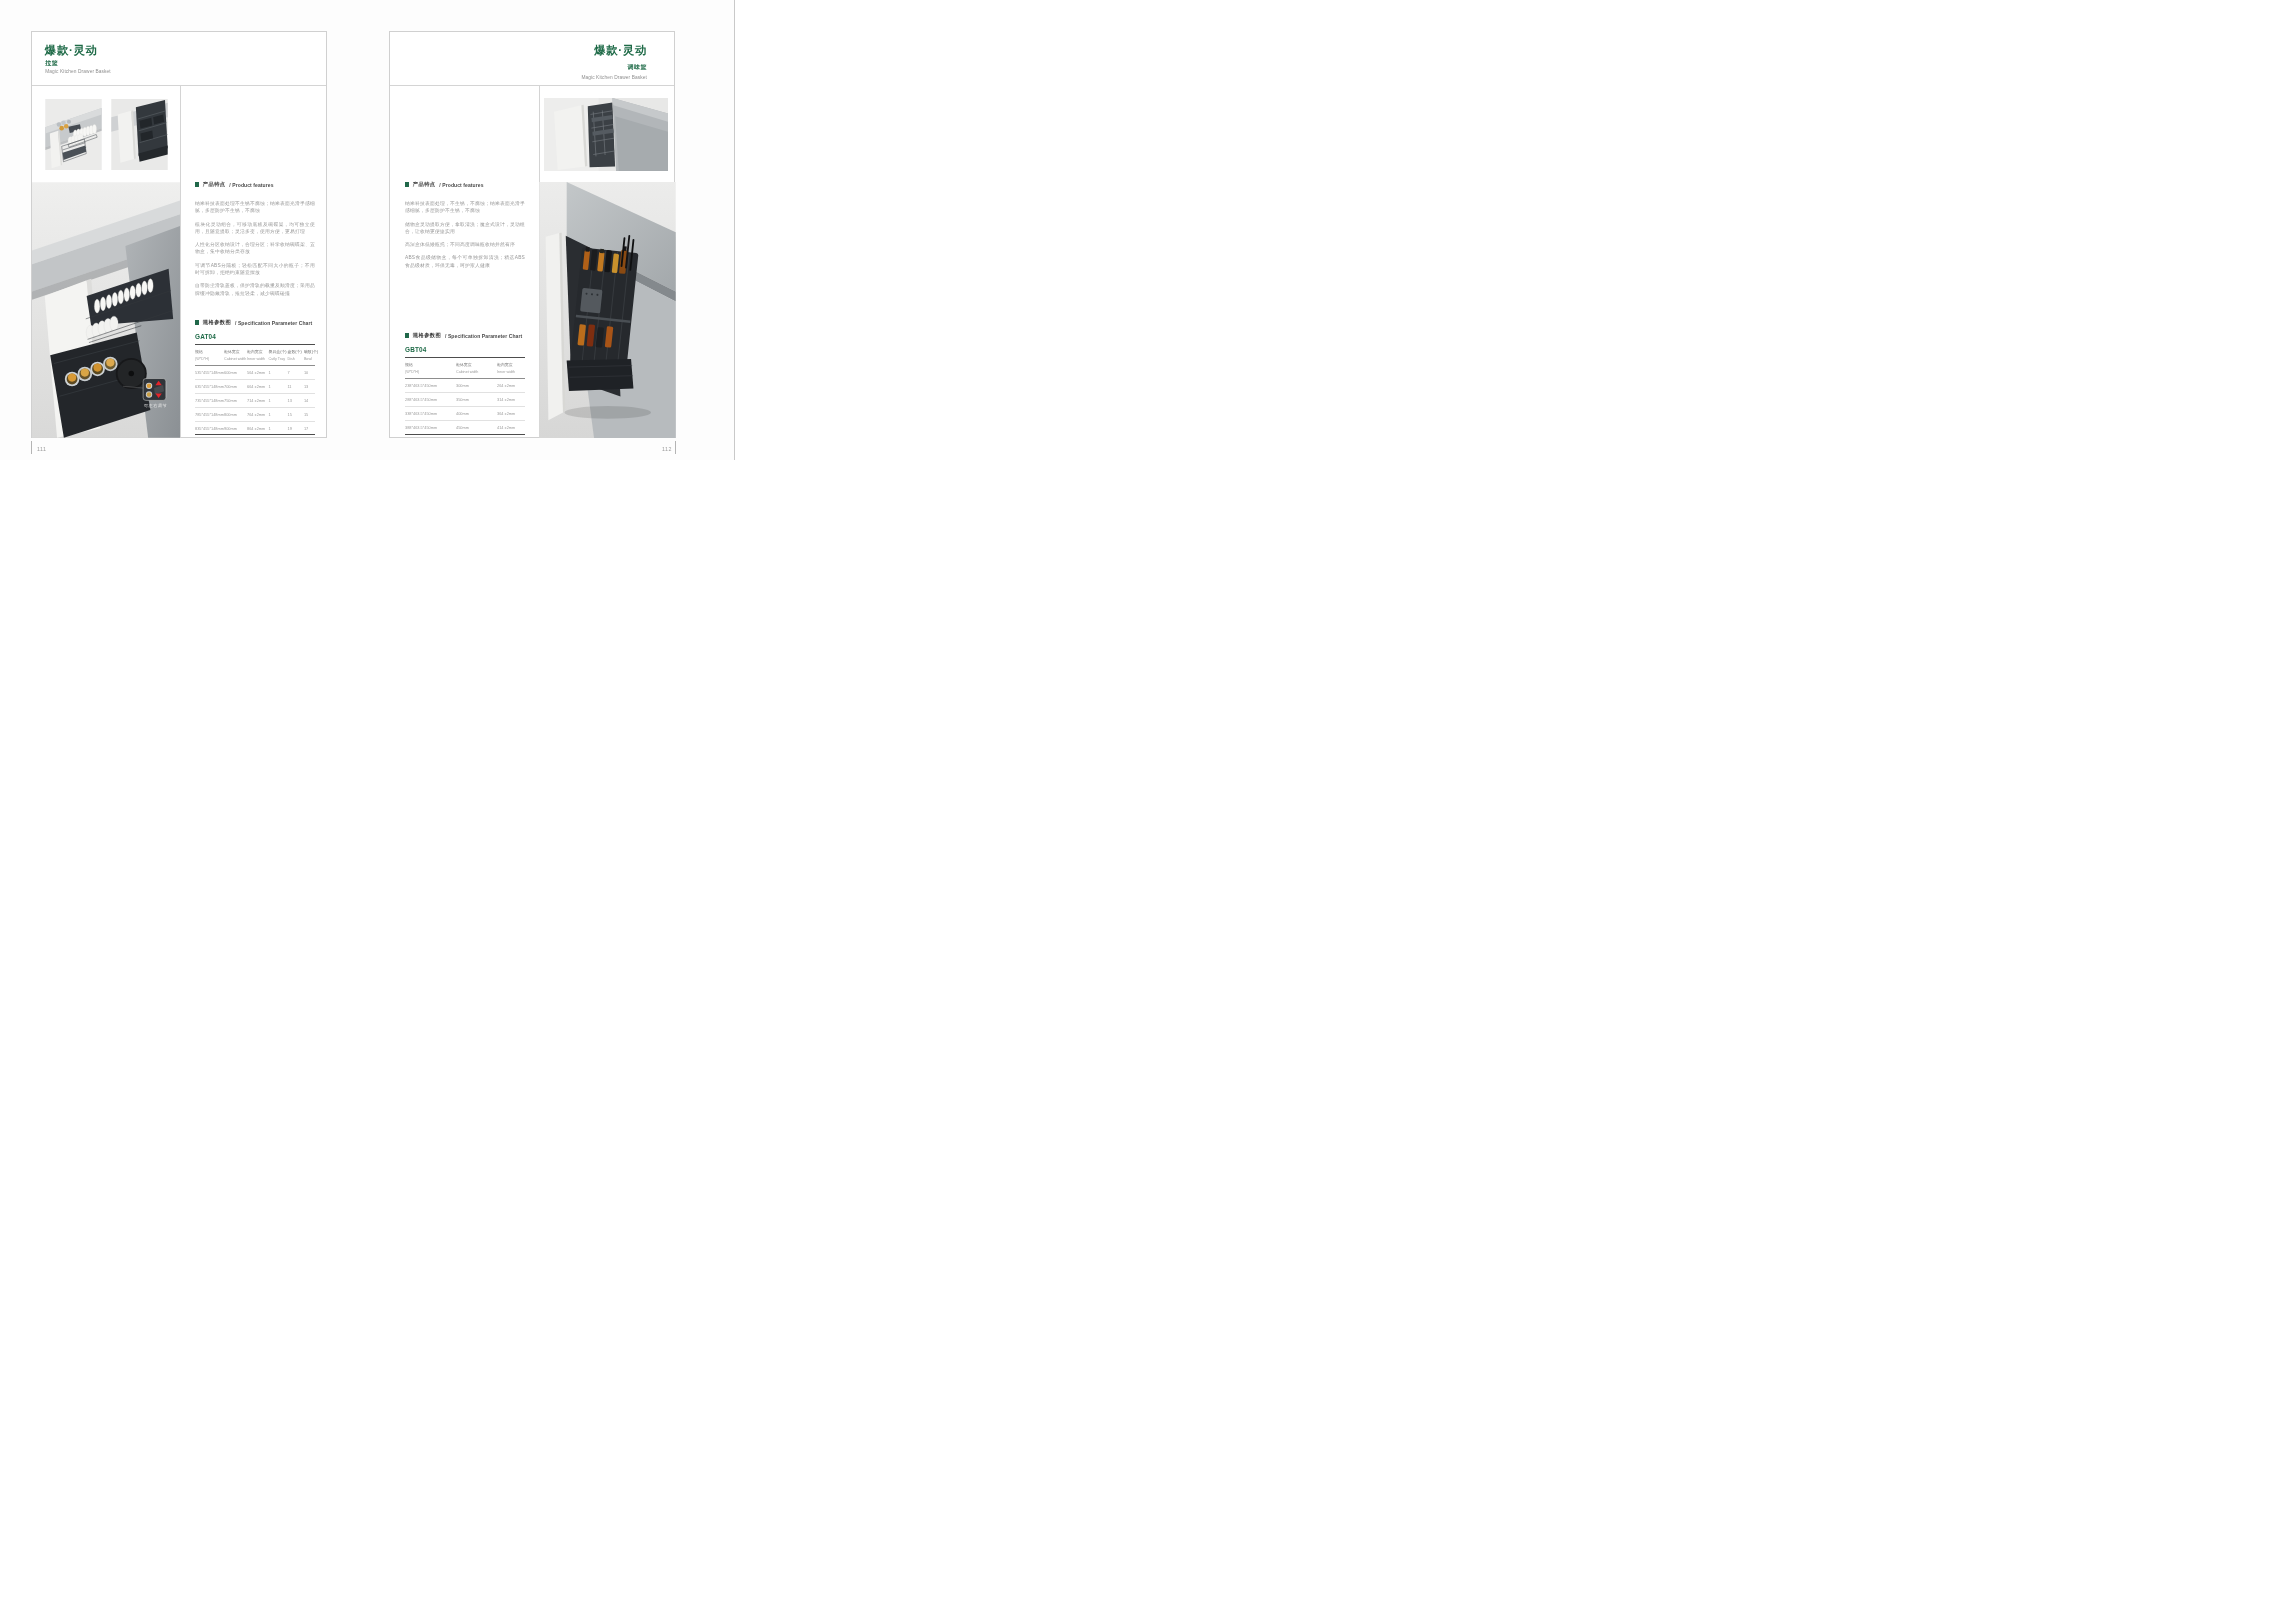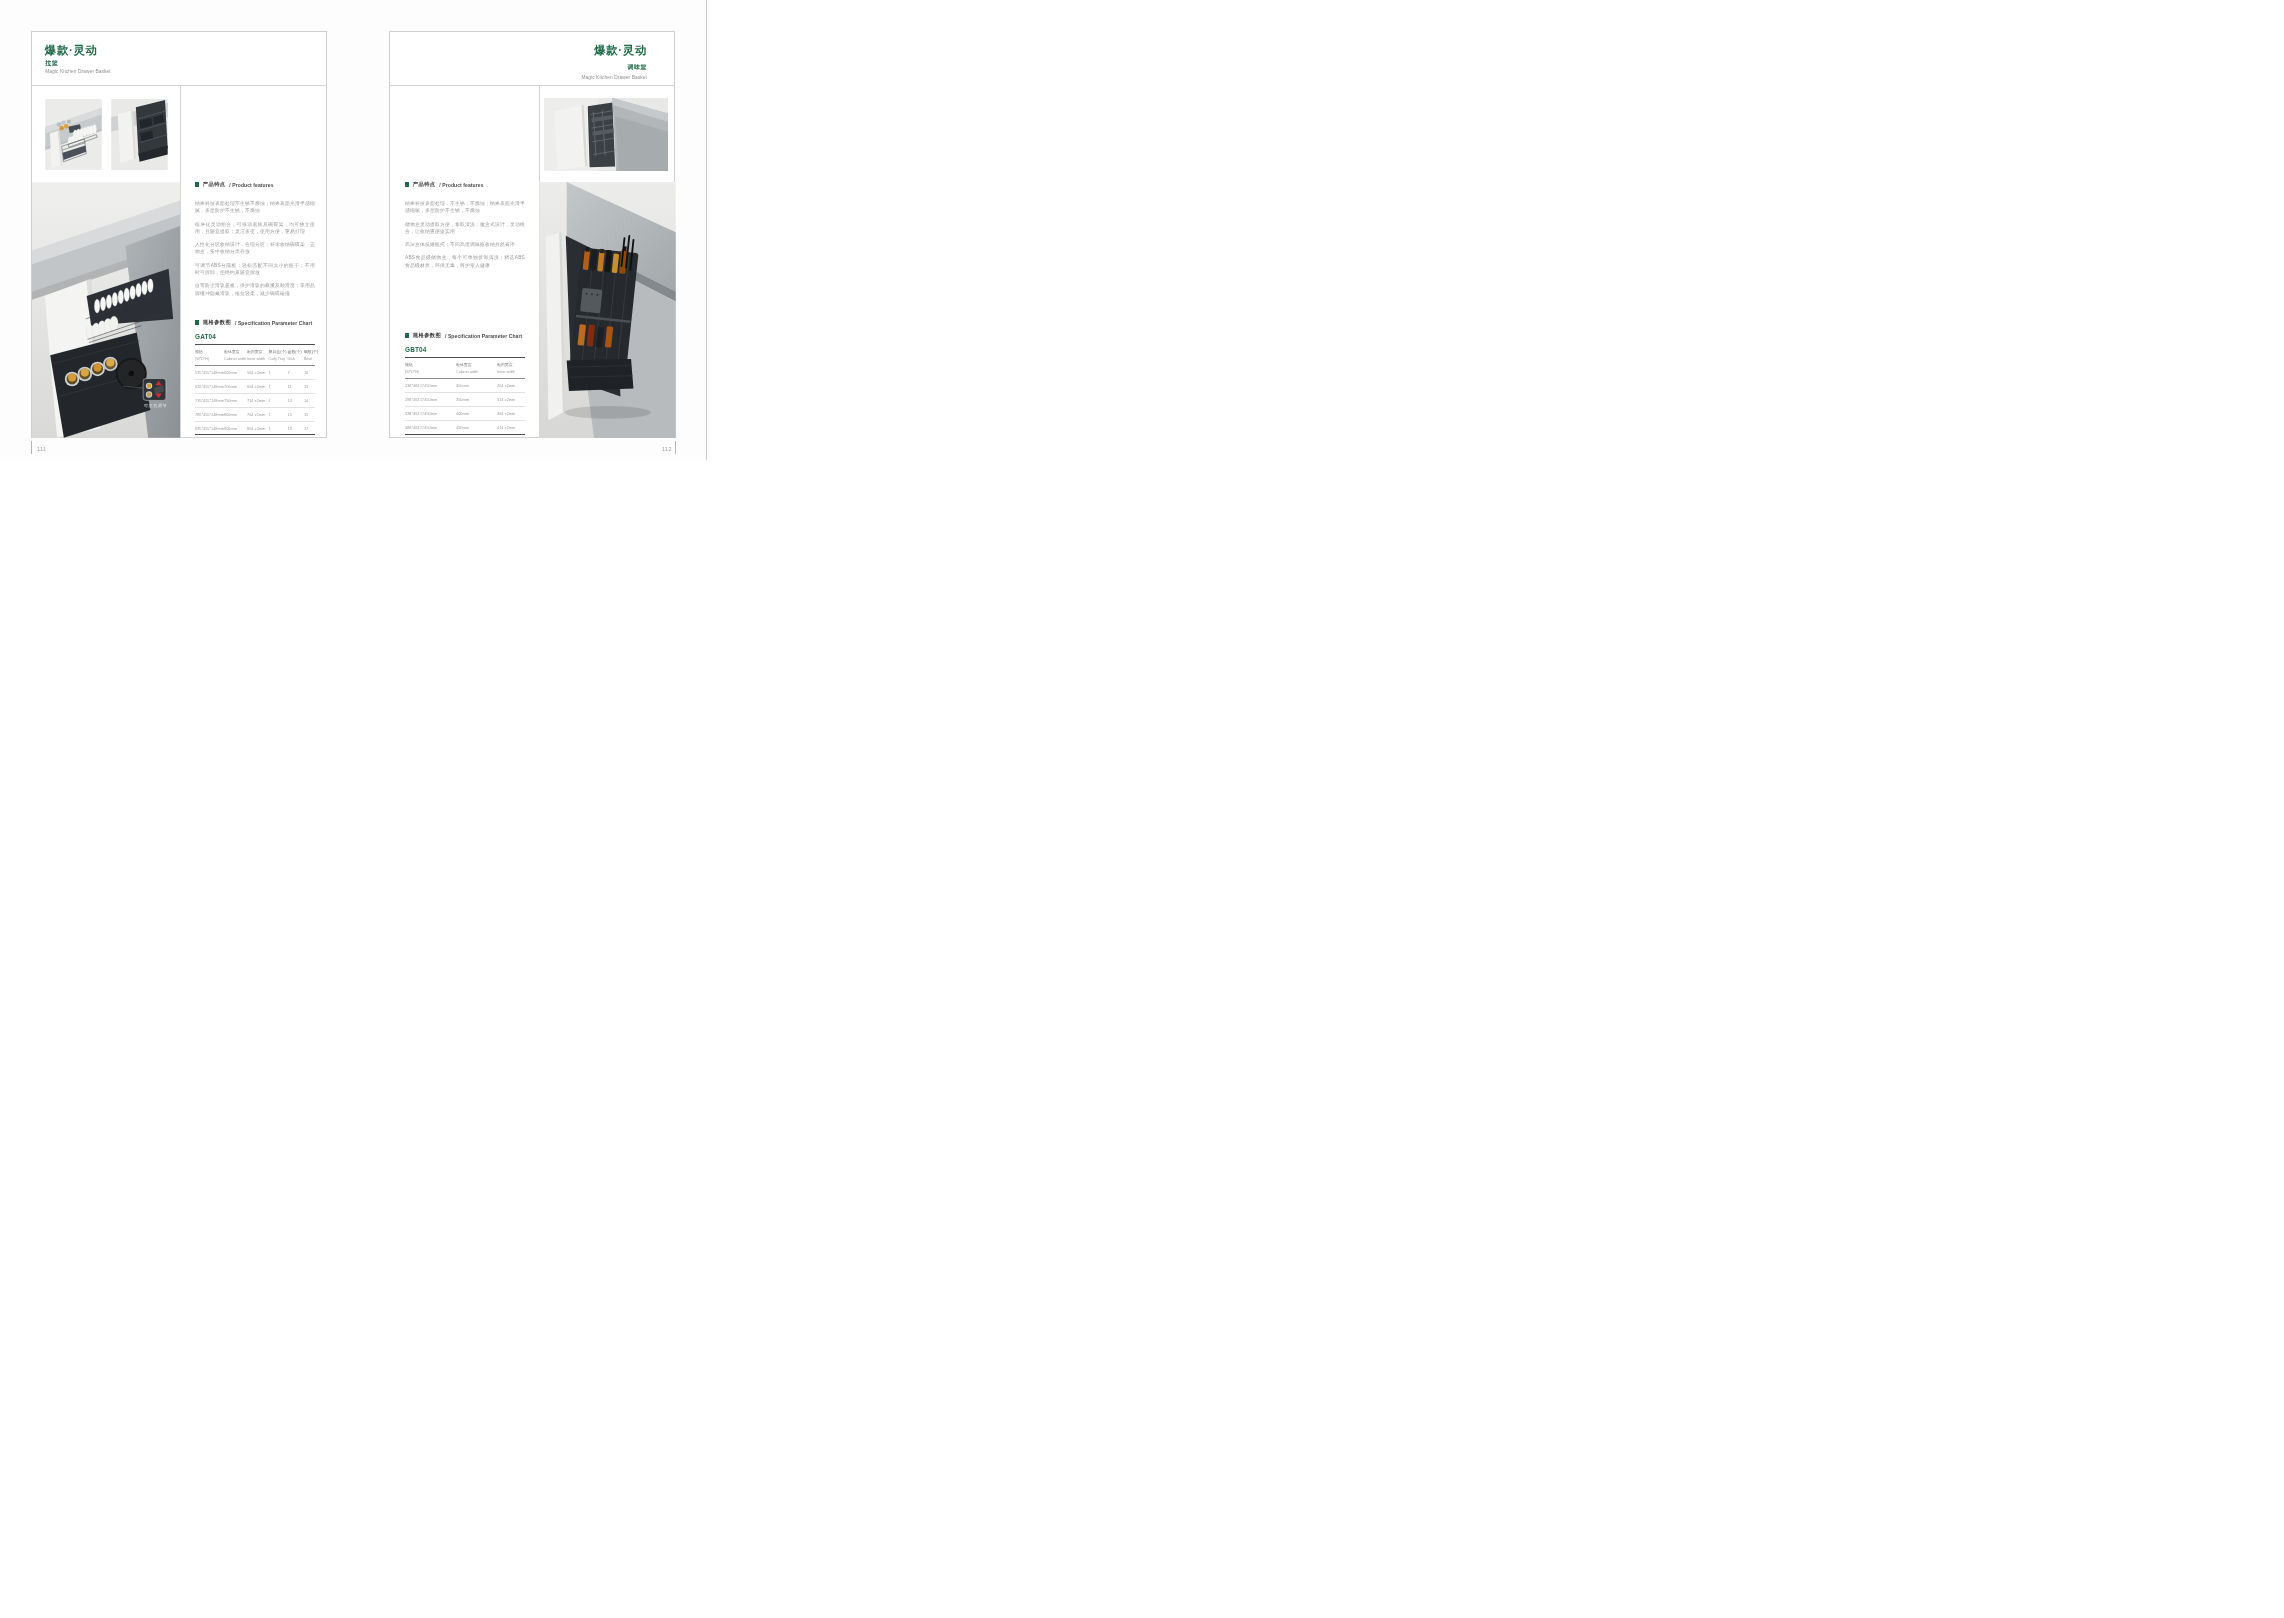--- a/index.html
+++ b/index.html
@@ -1,19 +1,20 @@
 <!DOCTYPE html>
 <html style="font-size:7.3px"><head>
 <meta charset="utf-8">
 <style>
   html,body { margin:0; padding:0; background:#ffffff; }
   .canvas {
     position:relative; width:706px; height:460px; background:#fdfdfd;
     outline:0.5px solid #c9c9c9; overflow:hidden;
     font-family:"Liberation Sans","DejaVu Sans",sans-serif;
+    padding-left:28px;
     -webkit-font-smoothing:antialiased;
   }
   .page { position:absolute; top:31px; height:407px; background:#ffffff; border:0.5px solid #d0d0d0; box-sizing:border-box; }
   .page-left  { left:31px;  width:296px; }
   .page-right { left:389px; width:286px; }
 
   .hline { position:absolute; left:0; right:0; top:53px; border-top:0.5px solid #d4d4d4; }
   .vdiv  { position:absolute; top:53px; bottom:0; width:0.5px; background:#d4d4d4; }
 
   .title    { position:absolute; font-size:11.4px; font-weight:700; color:#1e6a47; letter-spacing:0.7px; }

